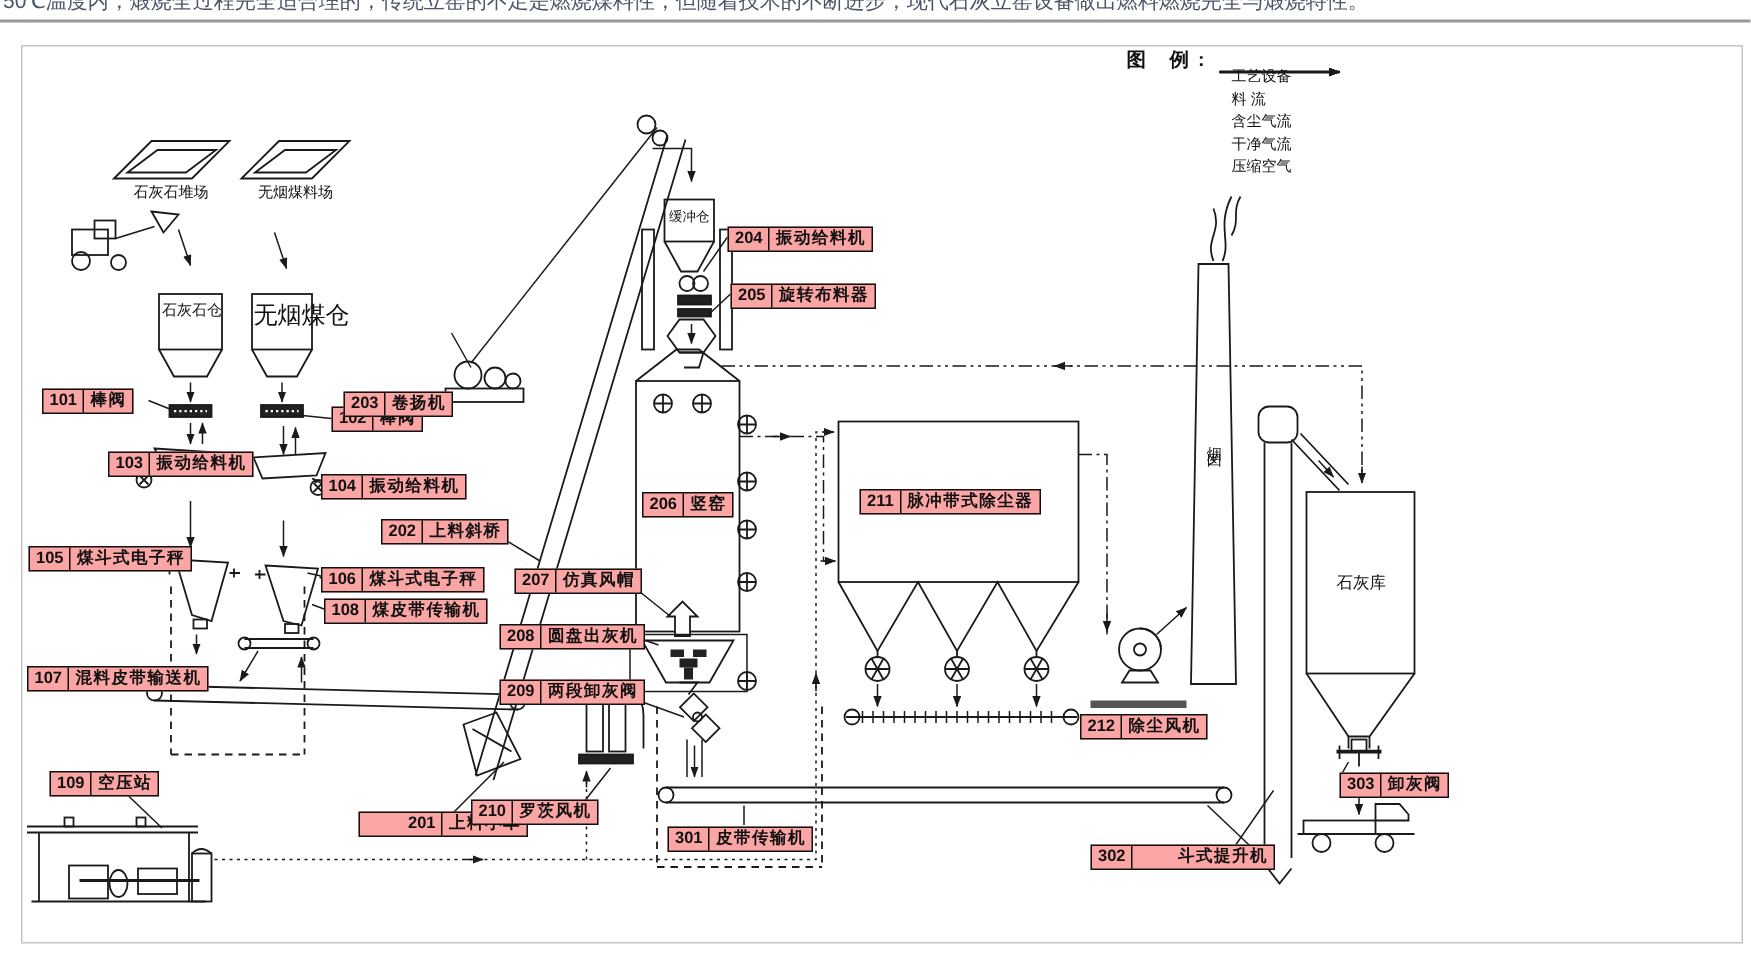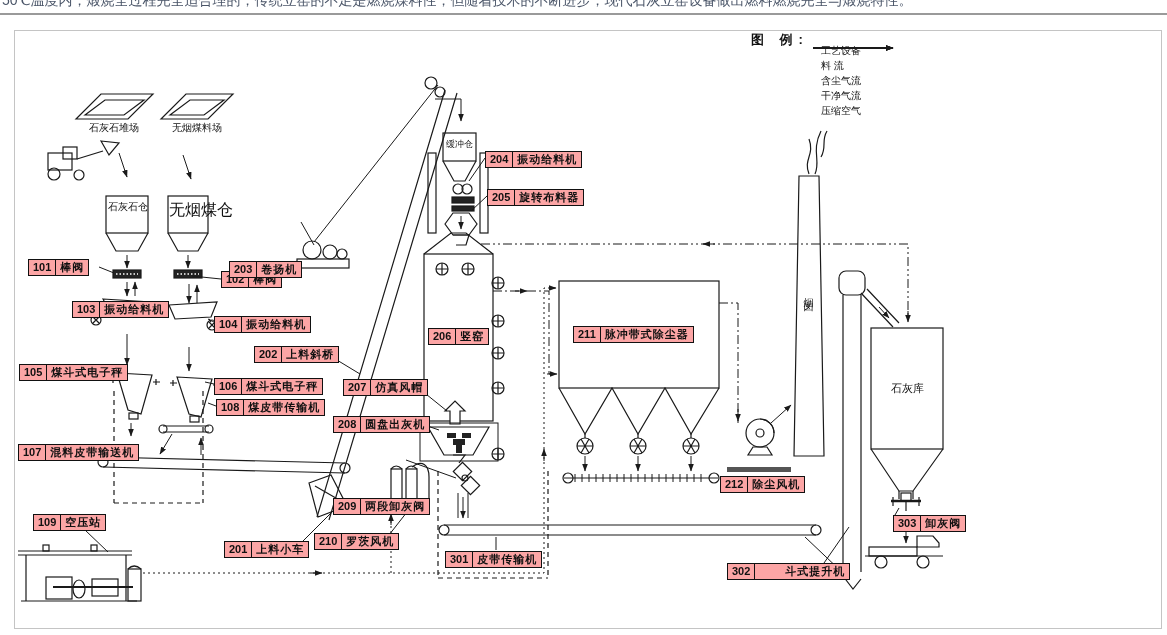--- a/index.html
+++ b/index.html
@@ -369,21 +369,21 @@
         <span class="txt">混料皮带输送机</span>
       </div>
       <div class="eq-label" style="left: 201px; top: 368px;">
         <span class="num">108</span>
         <span class="txt">煤皮带传输机</span>
       </div>
       <div class="eq-label" style="left: 18px; top: 483px;">
         <span class="num">109</span>
         <span class="txt">空压站</span>
       </div>
-      <div class="eq-label" style="left: 209px; top: 510px;">
+      <div class="eq-label" style="left: 224px; top: 510px; padding-left: 28px;">
         <span class="num">201</span>
         <span class="txt">上料小车</span>
       </div>
       <div class="eq-label" style="left: 239px; top: 315px;">
         <span class="num">202</span>
         <span class="txt">上料斜桥</span>
       </div>
       <div class="eq-label" style="left: 214px; top: 182px; margin-top: 48px;">
         <span class="num">203</span>
         <span class="txt">卷扬机</span>
@@ -401,21 +401,21 @@
         <span class="txt">竖窑</span>
       </div>
       <div class="eq-label" style="left: 328px; top: 348px;">
         <span class="num">207</span>
         <span class="txt">仿真风帽</span>
       </div>
       <div class="eq-label" style="left: 318px; top: 385px;">
         <span class="num">208</span>
         <span class="txt">圆盘出灰机</span>
       </div>
-      <div class="eq-label" style="left: 318px; top: 422px; margin-top: 45px;">
+      <div class="eq-label" style="left: 318px; top: 422px;">
         <span class="num">209</span>
         <span class="txt">两段卸灰阀</span>
       </div>
       <div class="eq-label" style="left: 299px; top: 502px;">
         <span class="num">210</span>
         <span class="txt">罗茨风机</span>
       </div>
       <div class="eq-label" style="left: 558px; top: 295px;">
         <span class="num">211</span>
         <span class="txt">脉冲带式除尘器</span>

